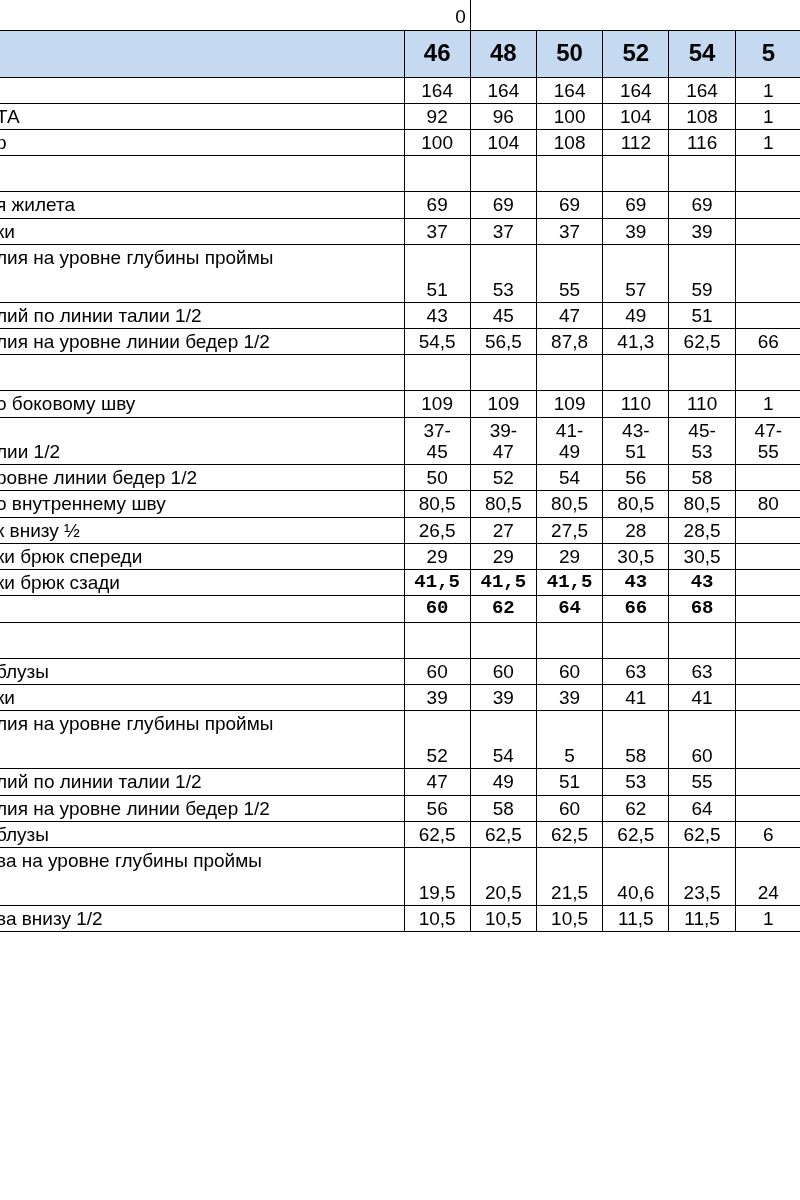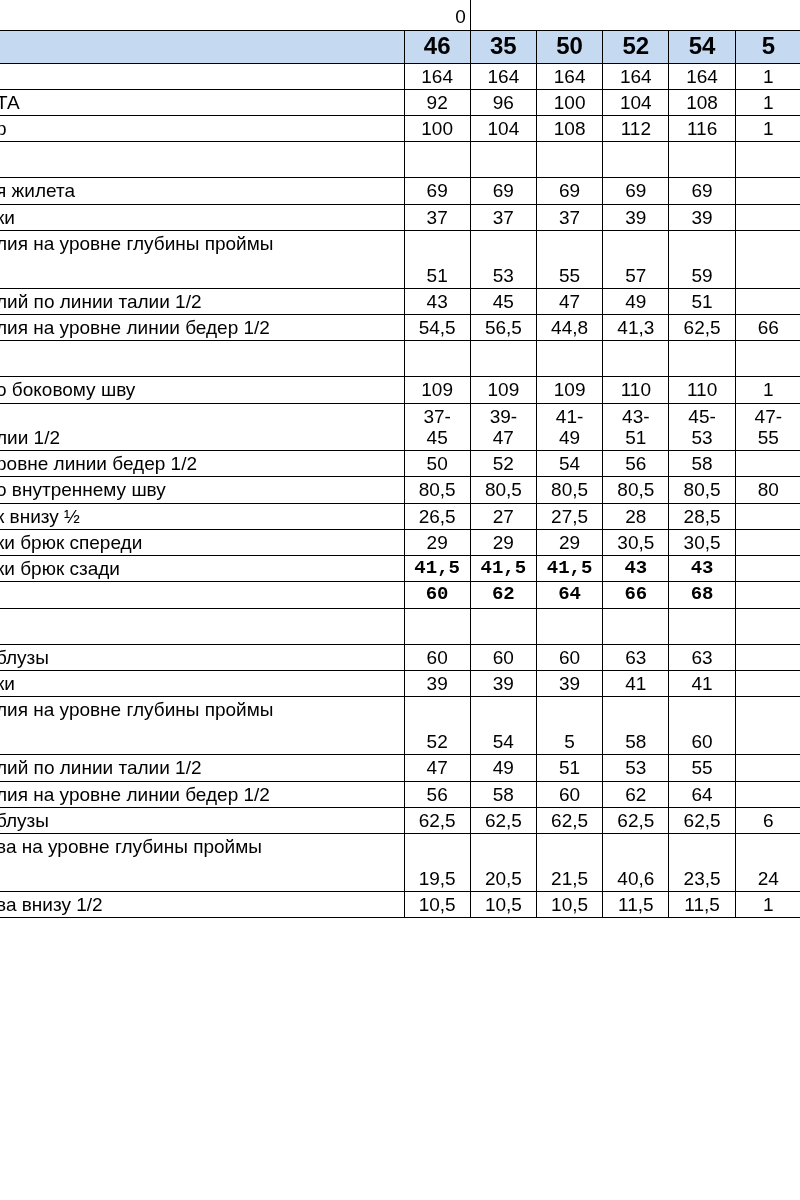--- a/index.html
+++ b/index.html
@@ -63,21 +63,21 @@
   }
   tr.topline td.first-num {
     border-right: 1px solid #000000;
     text-align: right;
     padding-right: 4px;
   }
   tr.header td {
     background: #c5d9f1;
     font-weight: bold;
     font-size: 24px;
-    height: 33px;
+    height: 47px;
     vertical-align: middle;
   }
   tr.header td.num { text-align: center; }
   tr.tall td { height: 40px; }
   tr.tall2 td { height: 58px; vertical-align: bottom; }
   tr.spacer td { height: 36px; }
   td.bold { font-weight: bold; font-family: Liberation Mono, monospace; }
   td.two-line {
     white-space: normal;
     line-height: 1.12;
@@ -107,21 +107,21 @@
         <td class="num"></td>
         <td class="num"></td>
         <td class="num"></td>
         <td class="num"></td>
         <td class="num"></td>
       </tr>
 
       <tr class="header">
         <td class="label"></td>
         <td class="num">46</td>
-        <td class="num">35</td>
+        <td class="num">48</td>
         <td class="num">50</td>
         <td class="num">52</td>
         <td class="num">54</td>
         <td class="num">5</td>
       </tr>
 
       <tr>
         <td class="label"></td>
         <td class="num">164</td>
         <td class="num">164</td>
@@ -198,21 +198,21 @@
         <td class="num">47</td>
         <td class="num">49</td>
         <td class="num">51</td>
         <td class="num"></td>
       </tr>
 
       <tr>
         <td class="label">лия на уровне линии бедер 1/2</td>
         <td class="num">54,5</td>
         <td class="num">56,5</td>
-        <td class="num">44,8</td>
+        <td class="num">87,8</td>
         <td class="num">41,3</td>
         <td class="num">62,5</td>
         <td class="num">66</td>
       </tr>
 
       <tr class="spacer">
         <td class="label"></td>
         <td class="num"></td>
         <td class="num"></td>
         <td class="num"></td>

